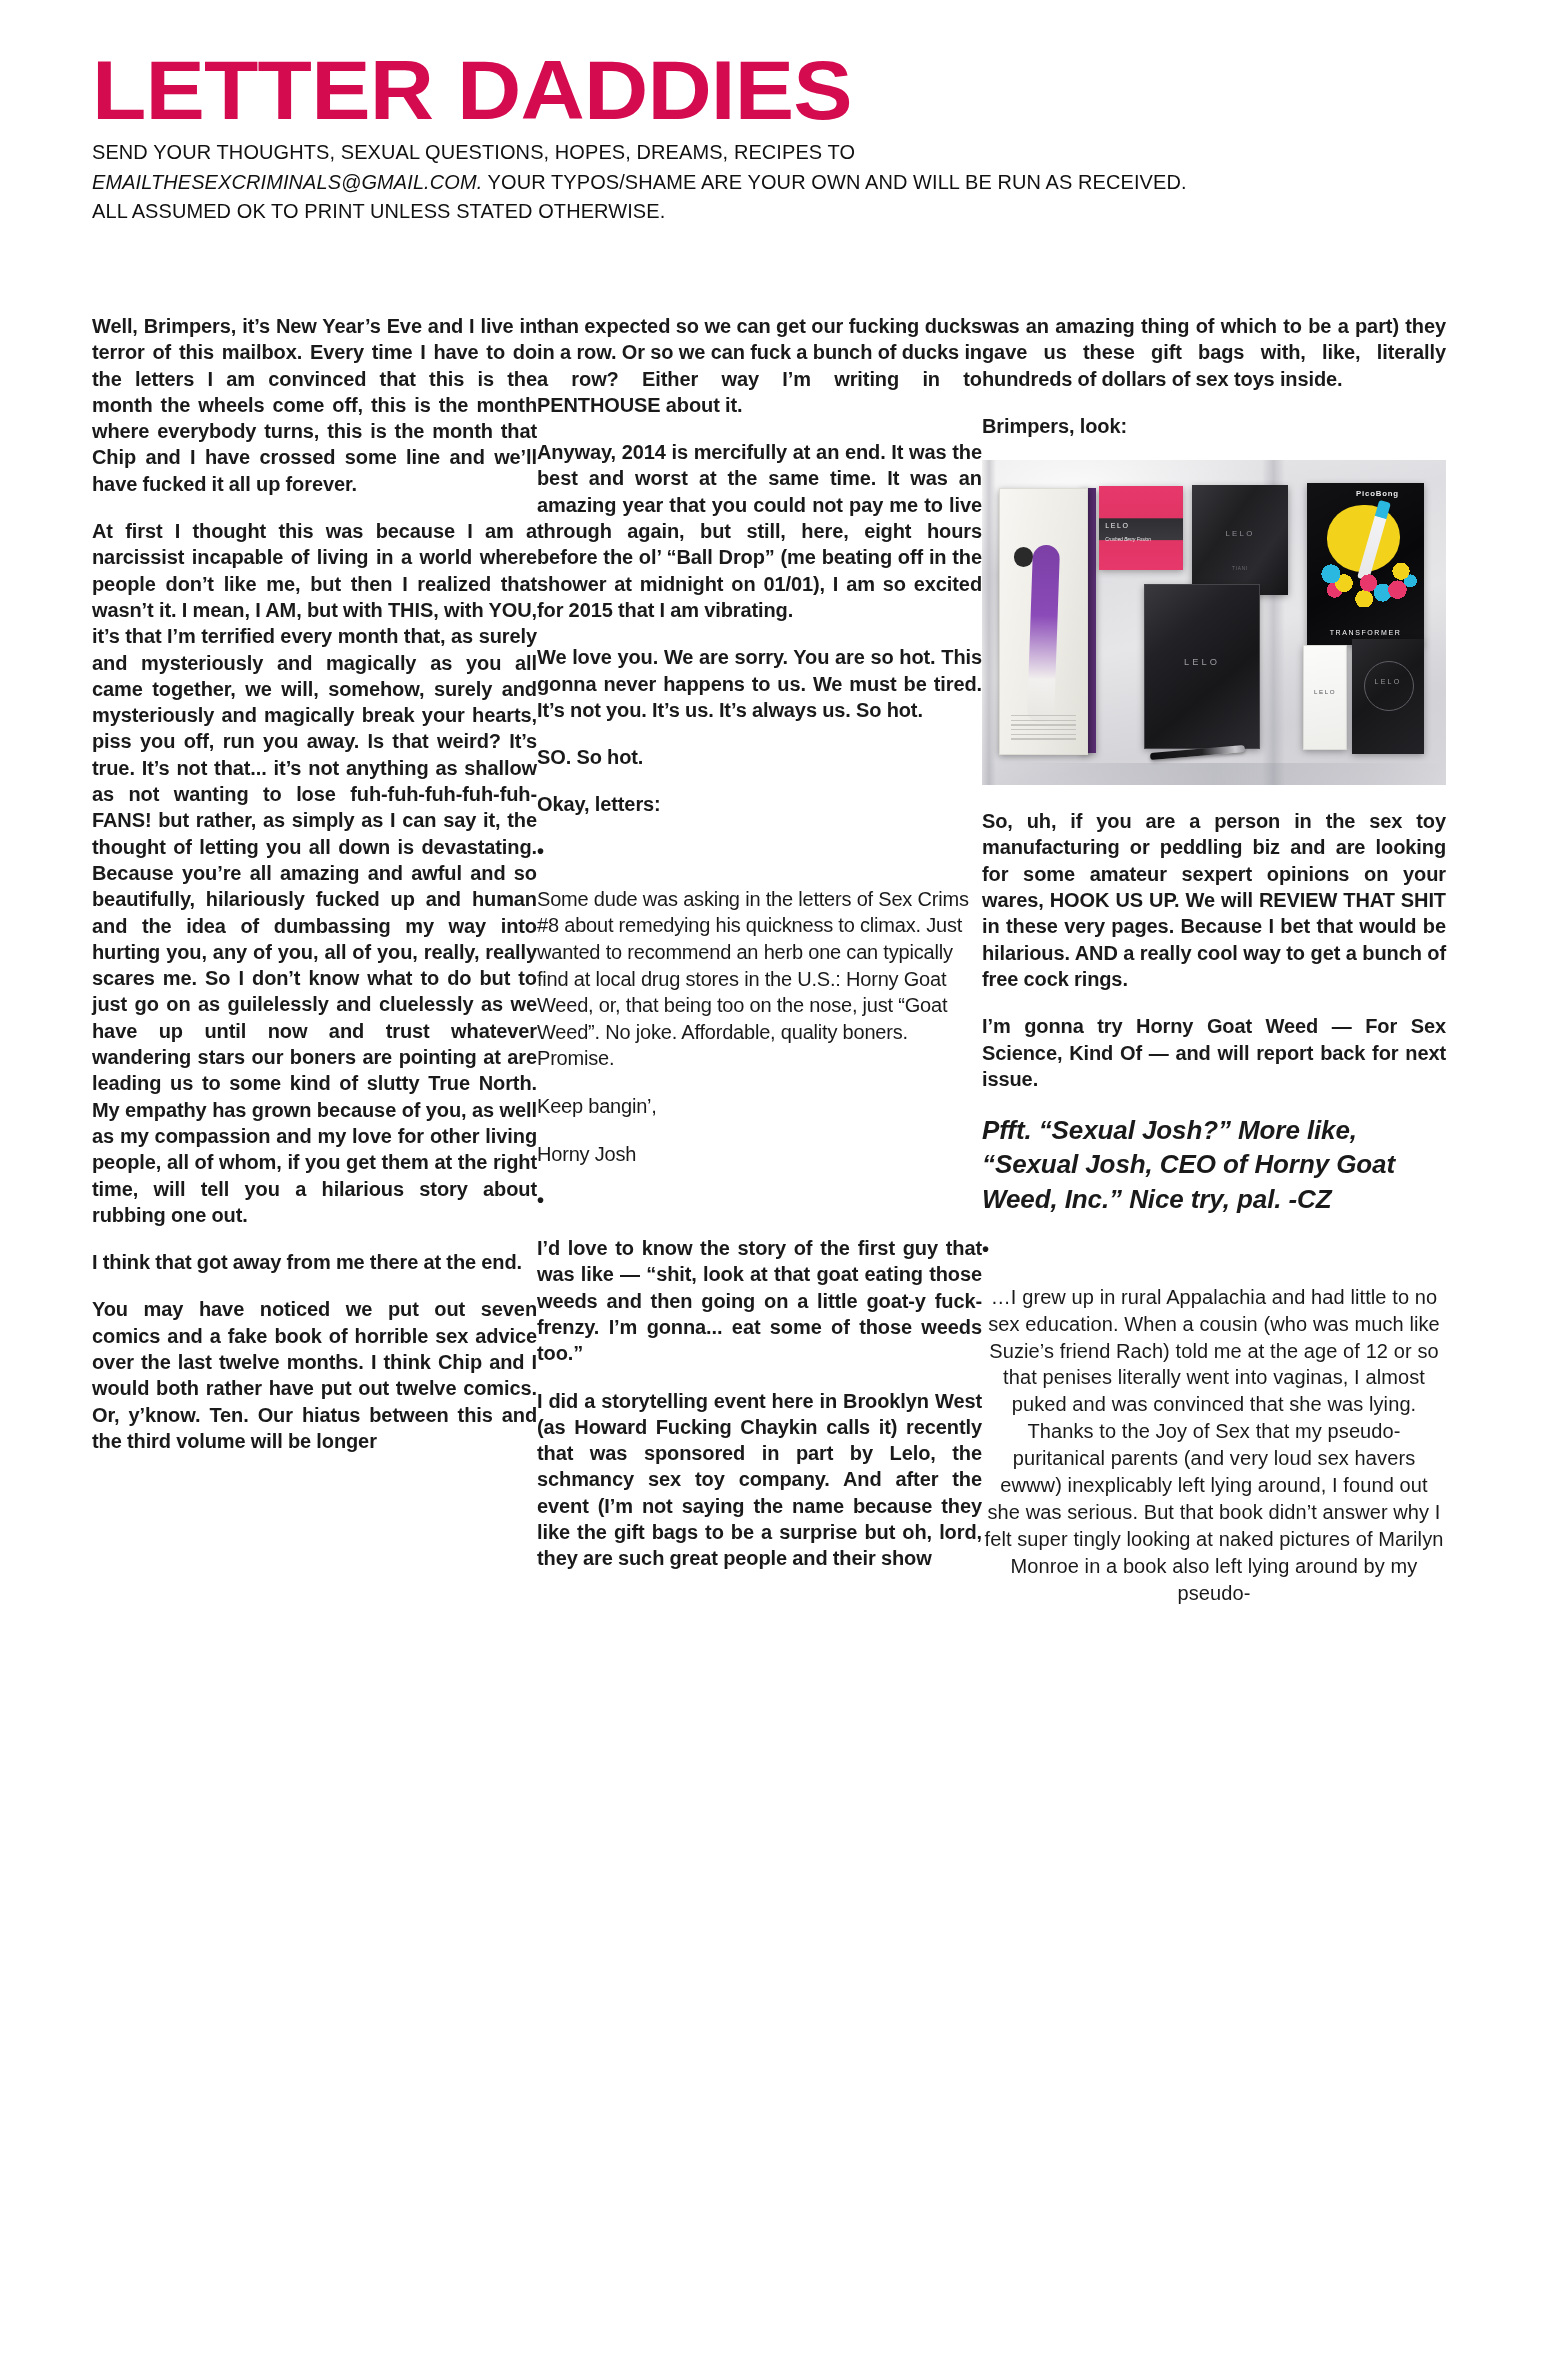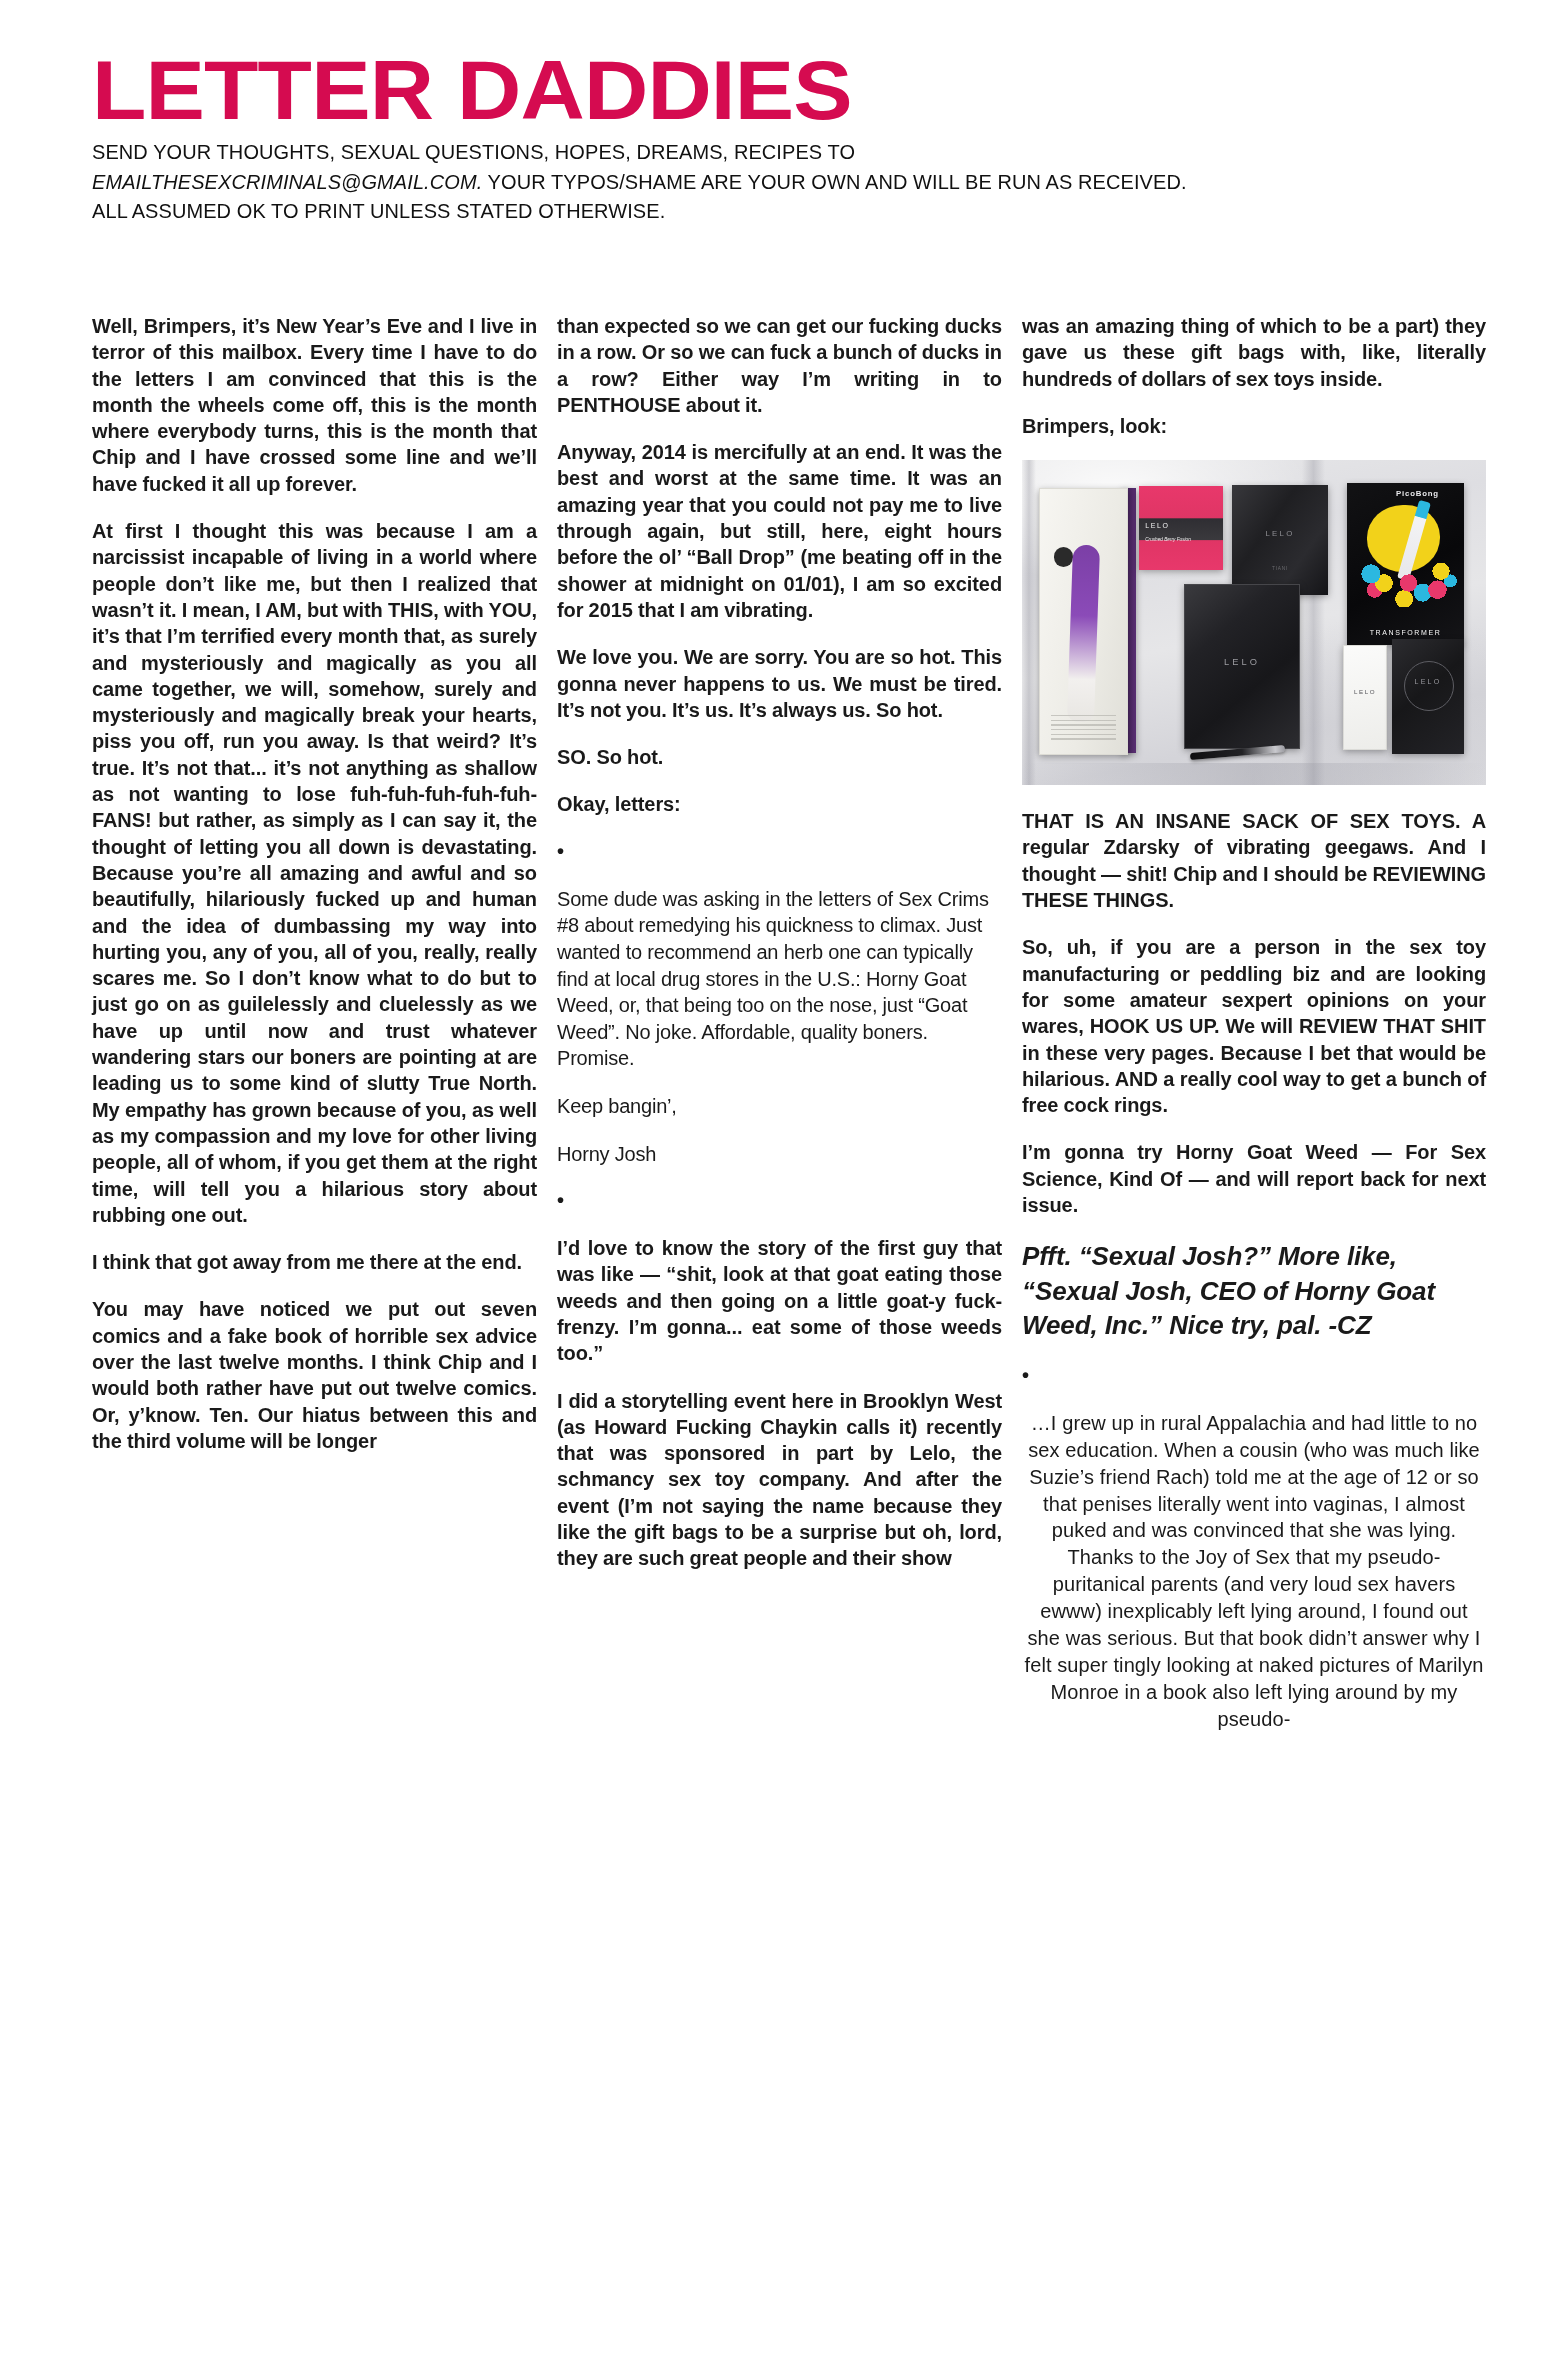--- a/index.html
+++ b/index.html
@@ -54,21 +54,20 @@
     font-style: italic;
   }
 
   
   .columns {
     position: absolute;
     top: 313px;
     left: 92px;
     right: 92px;
     display: flex;
-    gap: 20px;
   }
   .col {
     width: 445px;
     flex: 0 0 445px;
   }
   .col-3 { width: 464px; flex: 0 0 464px; }
 
   
   p {
     margin: 0 0 21px 0;
@@ -355,21 +354,20 @@
             <div class="lelo">LELO</div>
           </div>
 
           <div class="box box-black-2">
             <div class="ring"></div>
             <div class="lelo">LELO</div>
           </div>
         </div>
       </div>
 
-      <p class="bold">THAT IS AN INSANE SACK OF SEX TOYS. A regular Zdarsky of vibrating geegaws. And I thought — shit! Chip and I should be REVIEWING THESE THINGS.</p>
       <p class="bold">So, uh, if you are a person in the sex toy manufacturing or peddling biz and are looking for some amateur sexpert opinions on your wares, HOOK US UP. We will REVIEW THAT SHIT in these very pages. Because I bet that would be hilarious. AND a really cool way to get a bunch of free cock rings.</p>
       <p class="bold">I’m gonna try Horny Goat Weed — For Sex Science, Kind Of — and will report back for next issue.</p>
       <p class="italic-reply">Pfft. “Sexual Josh?” More like, “Sexual Josh, CEO of Horny Goat Weed, Inc.” Nice try, pal. -CZ</p>
       <p class="bullet">•</p>
       <p class="letter-wide">…I grew up in rural Appalachia and had little to no sex education. When a cousin (who was much like Suzie’s friend Rach) told me at the age of 12 or so that penises literally went into vaginas, I almost puked and was convinced that she was lying. Thanks to the Joy of Sex that my pseudo-puritanical parents (and very loud sex havers ewww) inexplicably left lying around, I found out she was serious. But that book didn’t answer why I felt super tingly looking at naked pictures of Marilyn Monroe in a book also left lying around by my pseudo-</p>
     </div>
 
   </div>
 </div>
 

